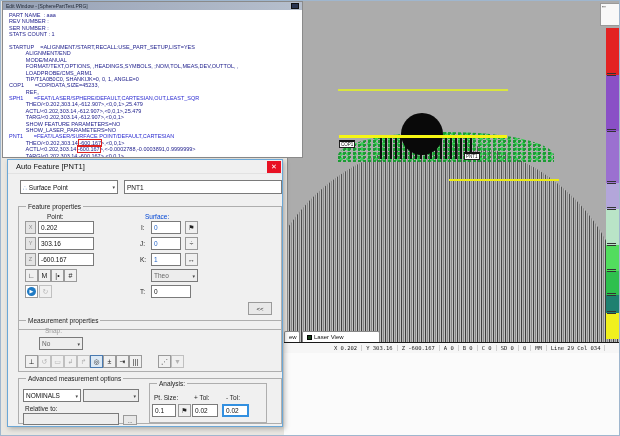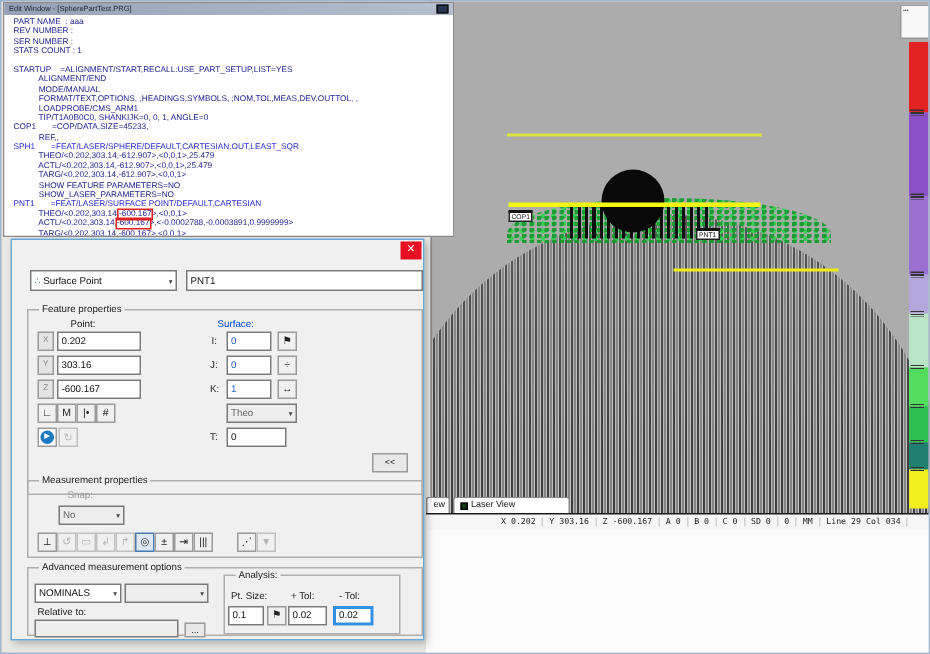--- a/index.html
+++ b/index.html
@@ -147,20 +147,21 @@
     </div>
   <div class="belowwhite"></div>
 
   <div class="editwin">
     <div class="edit-title">Edit Window - [SpherePartTest.PRG]</div>
     <button class="edit-btn"></button>
     <div class="codearea" id="code-lines"><div class="code-line">PART NAME  : aaa</div><div class="code-line">REV NUMBER : </div><div class="code-line">SER NUMBER : </div><div class="code-line">STATS COUNT : 1</div><div class="code-line"></div><div class="code-line">STARTUP    =ALIGNMENT/START,RECALL:USE_PART_SETUP,LIST=YES</div><div class="code-line">           ALIGNMENT/END</div><div class="code-line">           MODE/MANUAL</div><div class="code-line">           FORMAT/TEXT,OPTIONS, ,HEADINGS,SYMBOLS, ;NOM,TOL,MEAS,DEV,OUTTOL, ,</div><div class="code-line">           LOADPROBE/CMS_ARM1</div><div class="code-line">           TIP/T1A0B0C0, SHANKIJK=0, 0, 1, ANGLE=0</div><div class="code-line">COP1       =COP/DATA,SIZE=45233,</div><div class="code-line">           REF,,</div><div class="code-line b">SPH1       =FEAT/LASER/SPHERE/DEFAULT,CARTESIAN,OUT,LEAST_SQR</div><div class="code-line">           THEO/&lt;0.202,303.14,-612.907&gt;,&lt;0,0,1&gt;,25.479</div><div class="code-line">           ACTL/&lt;0.202,303.14,-612.907&gt;,&lt;0,0,1&gt;,25.479</div><div class="code-line">           TARG/&lt;0.202,303.14,-612.907&gt;,&lt;0,0,1&gt;</div><div class="code-line">           SHOW FEATURE PARAMETERS=NO</div><div class="code-line">           SHOW_LASER_PARAMETERS=NO</div><div class="code-line b">PNT1       =FEAT/LASER/SURFACE POINT/DEFAULT,CARTESIAN</div><div class="code-line">           THEO/&lt;0.202,303.14,<span class="redbox">-600.167</span>&gt;,&lt;0,0,1&gt;</div><div class="code-line">           ACTL/&lt;0.202,303.14,<span class="redbox">-600.167</span>&gt;,&lt;-0.0002788,-0.0003891,0.9999999&gt;</div><div class="code-line">           TARG/&lt;0.202,303.14,-600.167&gt;,&lt;0,0,1&gt;</div></div>
   </div>
 
   <div class="dialog">
+    <div class="dlg-title">Auto Feature [PNT1]</div>
     <button class="dlg-close">✕</button>
 
     <div class="combo" style="left:12px;top:20px;width:98px;height:14px;">
       <span style="color:#3a7abf;font-size:6px;">∴</span>
       <span>Surface Point</span>
       <span class="arrow">▾</span>
     </div>
     <input class="txt" style="left: 116px; top: 20px; width: 158px; height: 14px;" value="PNT1">
 
     <div class="fs" style="left:10px;top:46px;width:264px;height:124px;">

